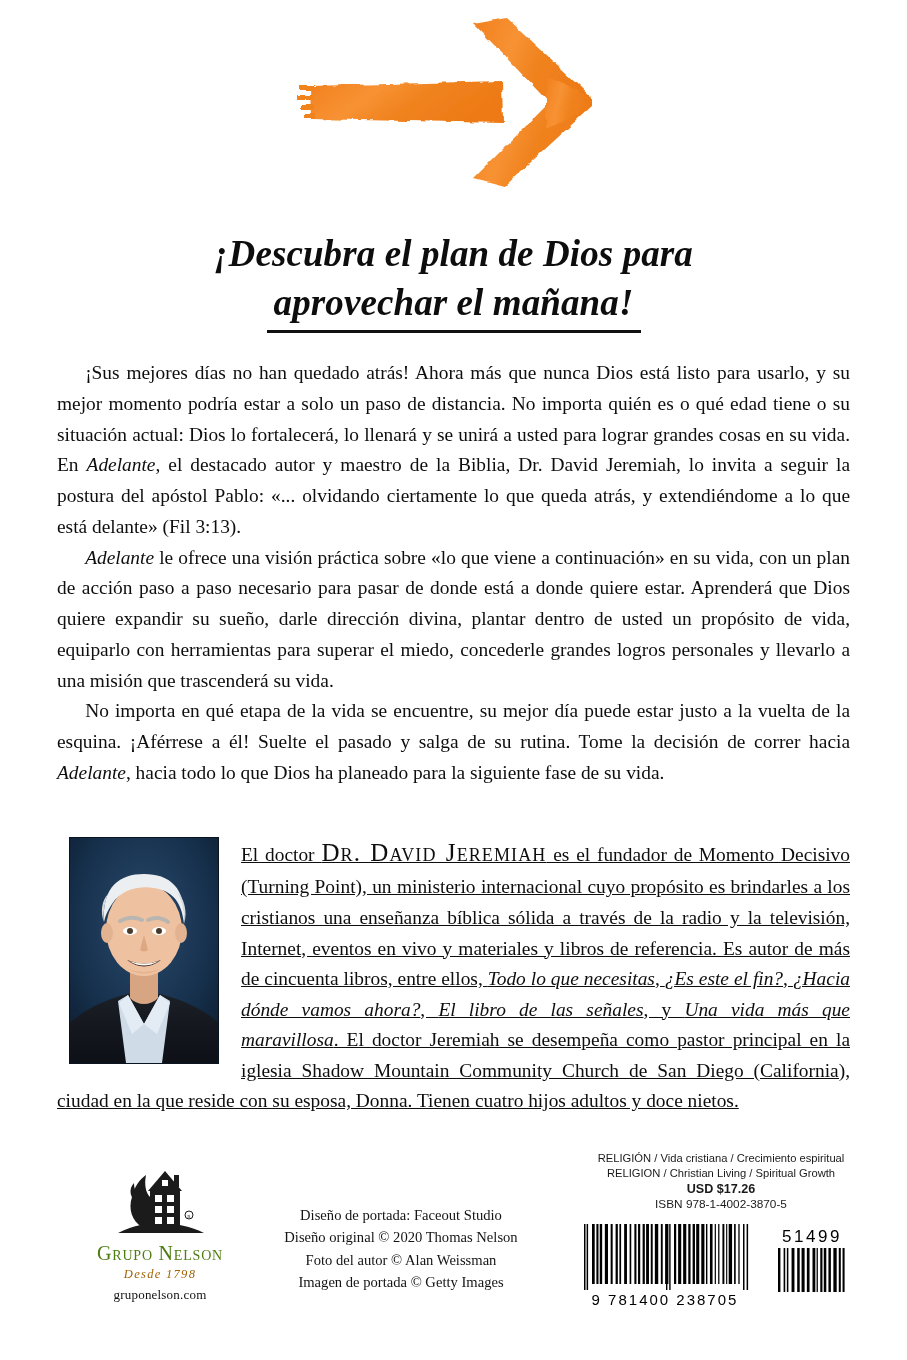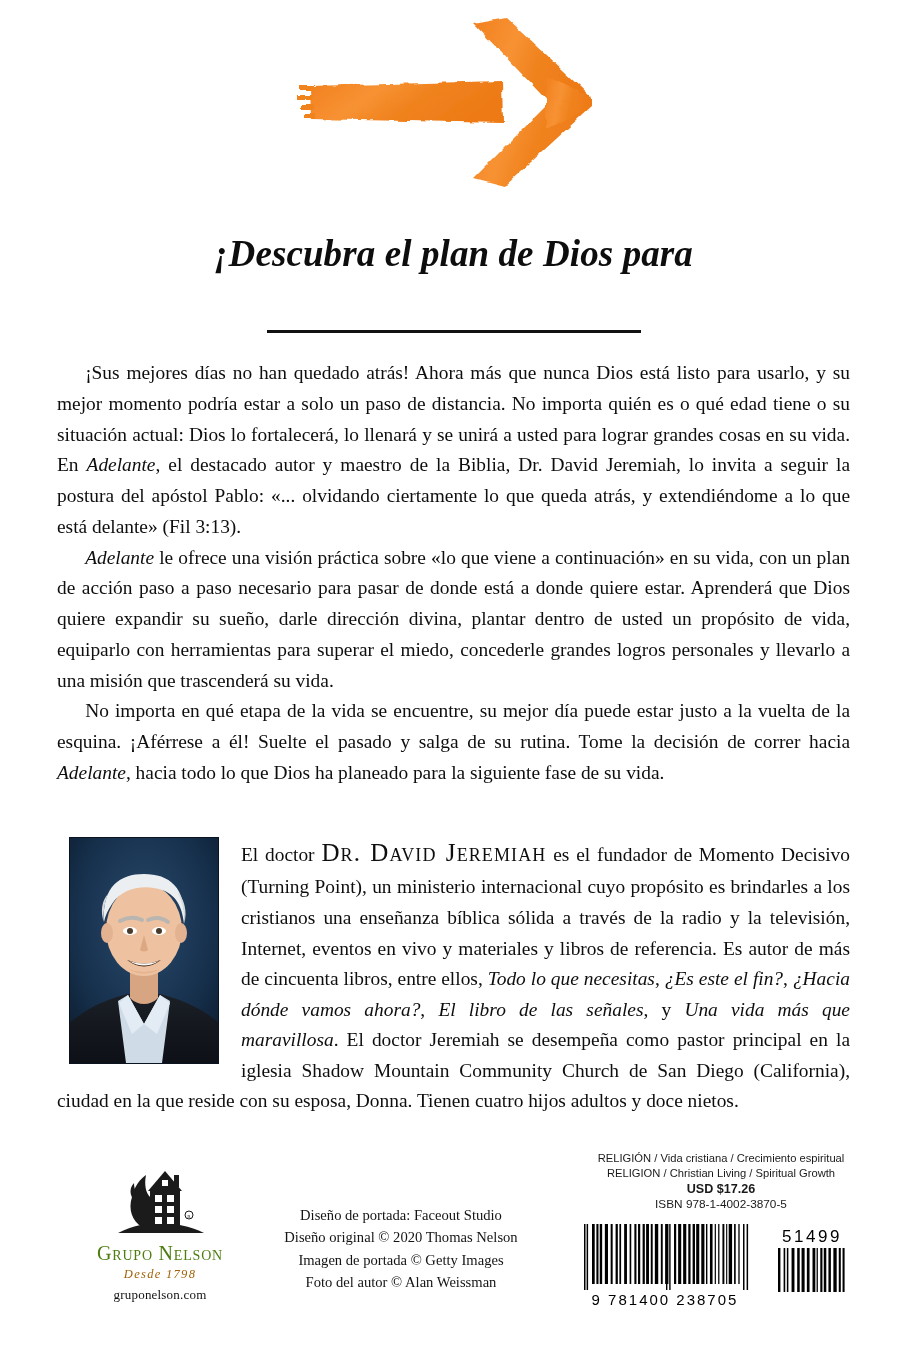--- a/index.html
+++ b/index.html
@@ -87,21 +87,21 @@
     float: left;
     width: 148px;
     height: 225px;
     margin: 4px 22px 2px 12px;
     position: relative;
     overflow: hidden;
     background: #0b1828;
     border: 1px solid #0a1420;
   }
   .author-photo svg { display: block; width: 100%; height: 100%; }
-  .bio-block p { margin: 0; text-indent: 0; }
+  .bio-block p { margin: 0; text-indent: 0; text-decoration: underline; }
   .bio-block i { font-style: italic; }
   .author-name {
     font-size: 25px;
     letter-spacing: 1.1px;
     font-variant: small-caps;
   }
 
   
   .publisher {
     position: absolute;
@@ -228,20 +228,21 @@
       <rect x="16" y="71" width="14" height="5"></rect>
       <rect x="13" y="81" width="16" height="5"></rect>
       <rect x="17" y="91" width="13" height="5"></rect>
       <rect x="20" y="100" width="11" height="5"></rect>
     </g>
   </svg>
 </div>
 
 <h1 class="headline">
   <span>¡Descubra el plan de Dios para</span>
+  <span class="l2">aprovechar el mañana!</span>
 </h1>
 <div class="rule"></div>
 
 <div class="body-copy">
   <p><span>¡Sus mejores días no han quedado atrás! Ahora más que nunca Dios está listo para usarlo, y su mejor momento podría estar a solo un paso de distancia. No importa quién es o qué edad tiene o su situación actual: Dios lo fortalecerá, lo llenará y se unirá a usted para lograr grandes cosas en su vida. En </span><i>Adelante</i><span>, el destacado autor y maestro de la Biblia, Dr. David Jeremiah, lo invita a seguir la postura del apóstol Pablo: «... olvidando ciertamente lo que queda atrás, y extendiéndome a lo que está delante» (Fil 3:13).</span></p>
   <p><i>Adelante</i><span> le ofrece una visión práctica sobre «lo que viene a continuación» en su vida, con un plan de acción paso a paso necesario para pasar de donde está a donde quiere estar. Aprenderá que Dios quiere expandir su sueño, darle dirección divina, plantar dentro de usted un propósito de vida, equiparlo con herramientas para superar el miedo, concederle grandes logros personales y llevarlo a una misión que trascenderá su vida.</span></p>
   <p><span>No importa en qué etapa de la vida se encuentre, su mejor día puede estar justo a la vuelta de la esquina. ¡Aférrese a él! Suelte el pasado y salga de su rutina. Tome la decisión de correr hacia </span><i>Adelante</i><span>, hacia todo lo que Dios ha planeado para la siguiente fase de su vida.</span></p>
 </div>
 
 <div class="bio-block">
@@ -322,22 +323,22 @@
     <text x="77" y="55" font-size="5" text-anchor="middle" fill="#1b1b1b" font-family="Liberation Serif, serif">R</text>
   </svg>
   <span class="pub-name">Grupo Nelson</span>
   <span class="pub-since">Desde 1798</span>
   <span class="pub-url">gruponelson.com</span>
 </div>
 
 <div class="credits">
   <span>Diseño de portada: Faceout Studio</span>
   <span>Diseño original © 2020 Thomas Nelson</span>
+  <span>Foto del autor © Alan Weissman</span>
   <span>Imagen de portada © Getty Images</span>
-  <span>Foto del autor © Alan Weissman</span>
 </div>
 
 <div class="isbn-block">
   <span class="cat">RELIGIÓN / Vida cristiana / Crecimiento espiritual</span>
   <span class="cat">RELIGION / Christian Living / Spiritual Growth</span>
   <span class="price">USD $17.26</span>
   <span class="isbn-num">ISBN 978-1-4002-3870-5</span>
 </div>
 
 <div class="barcodes">

